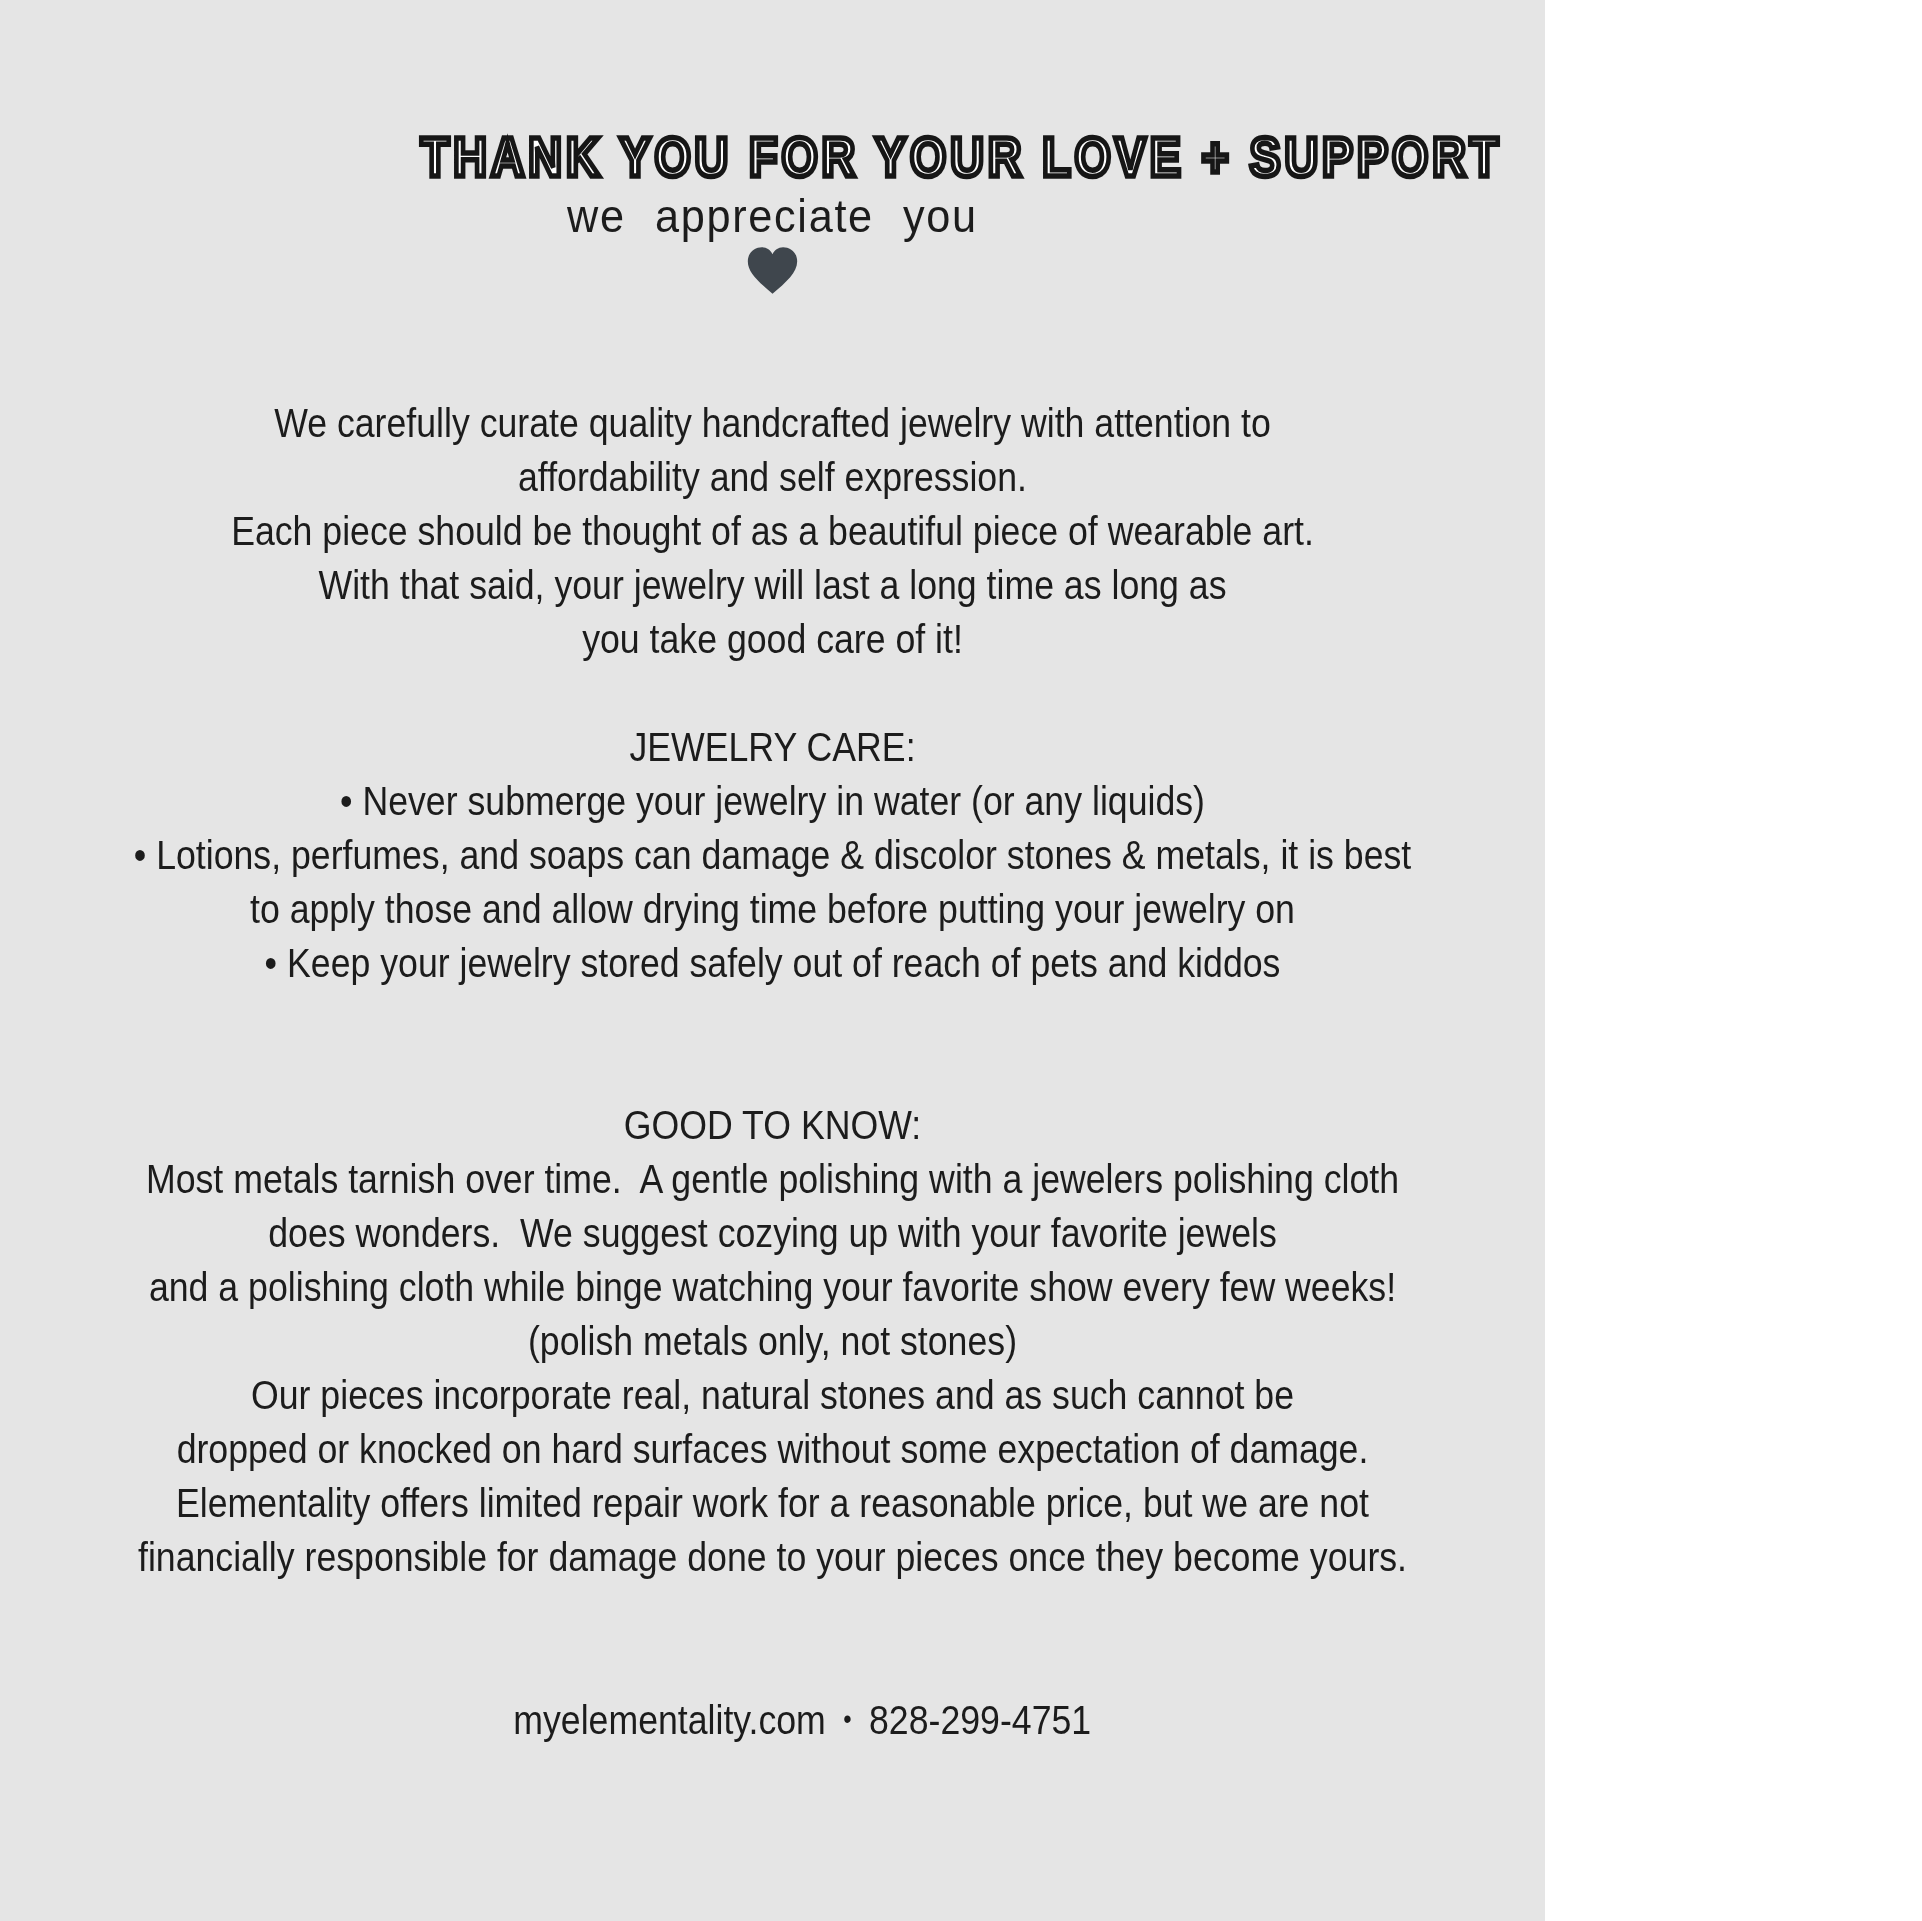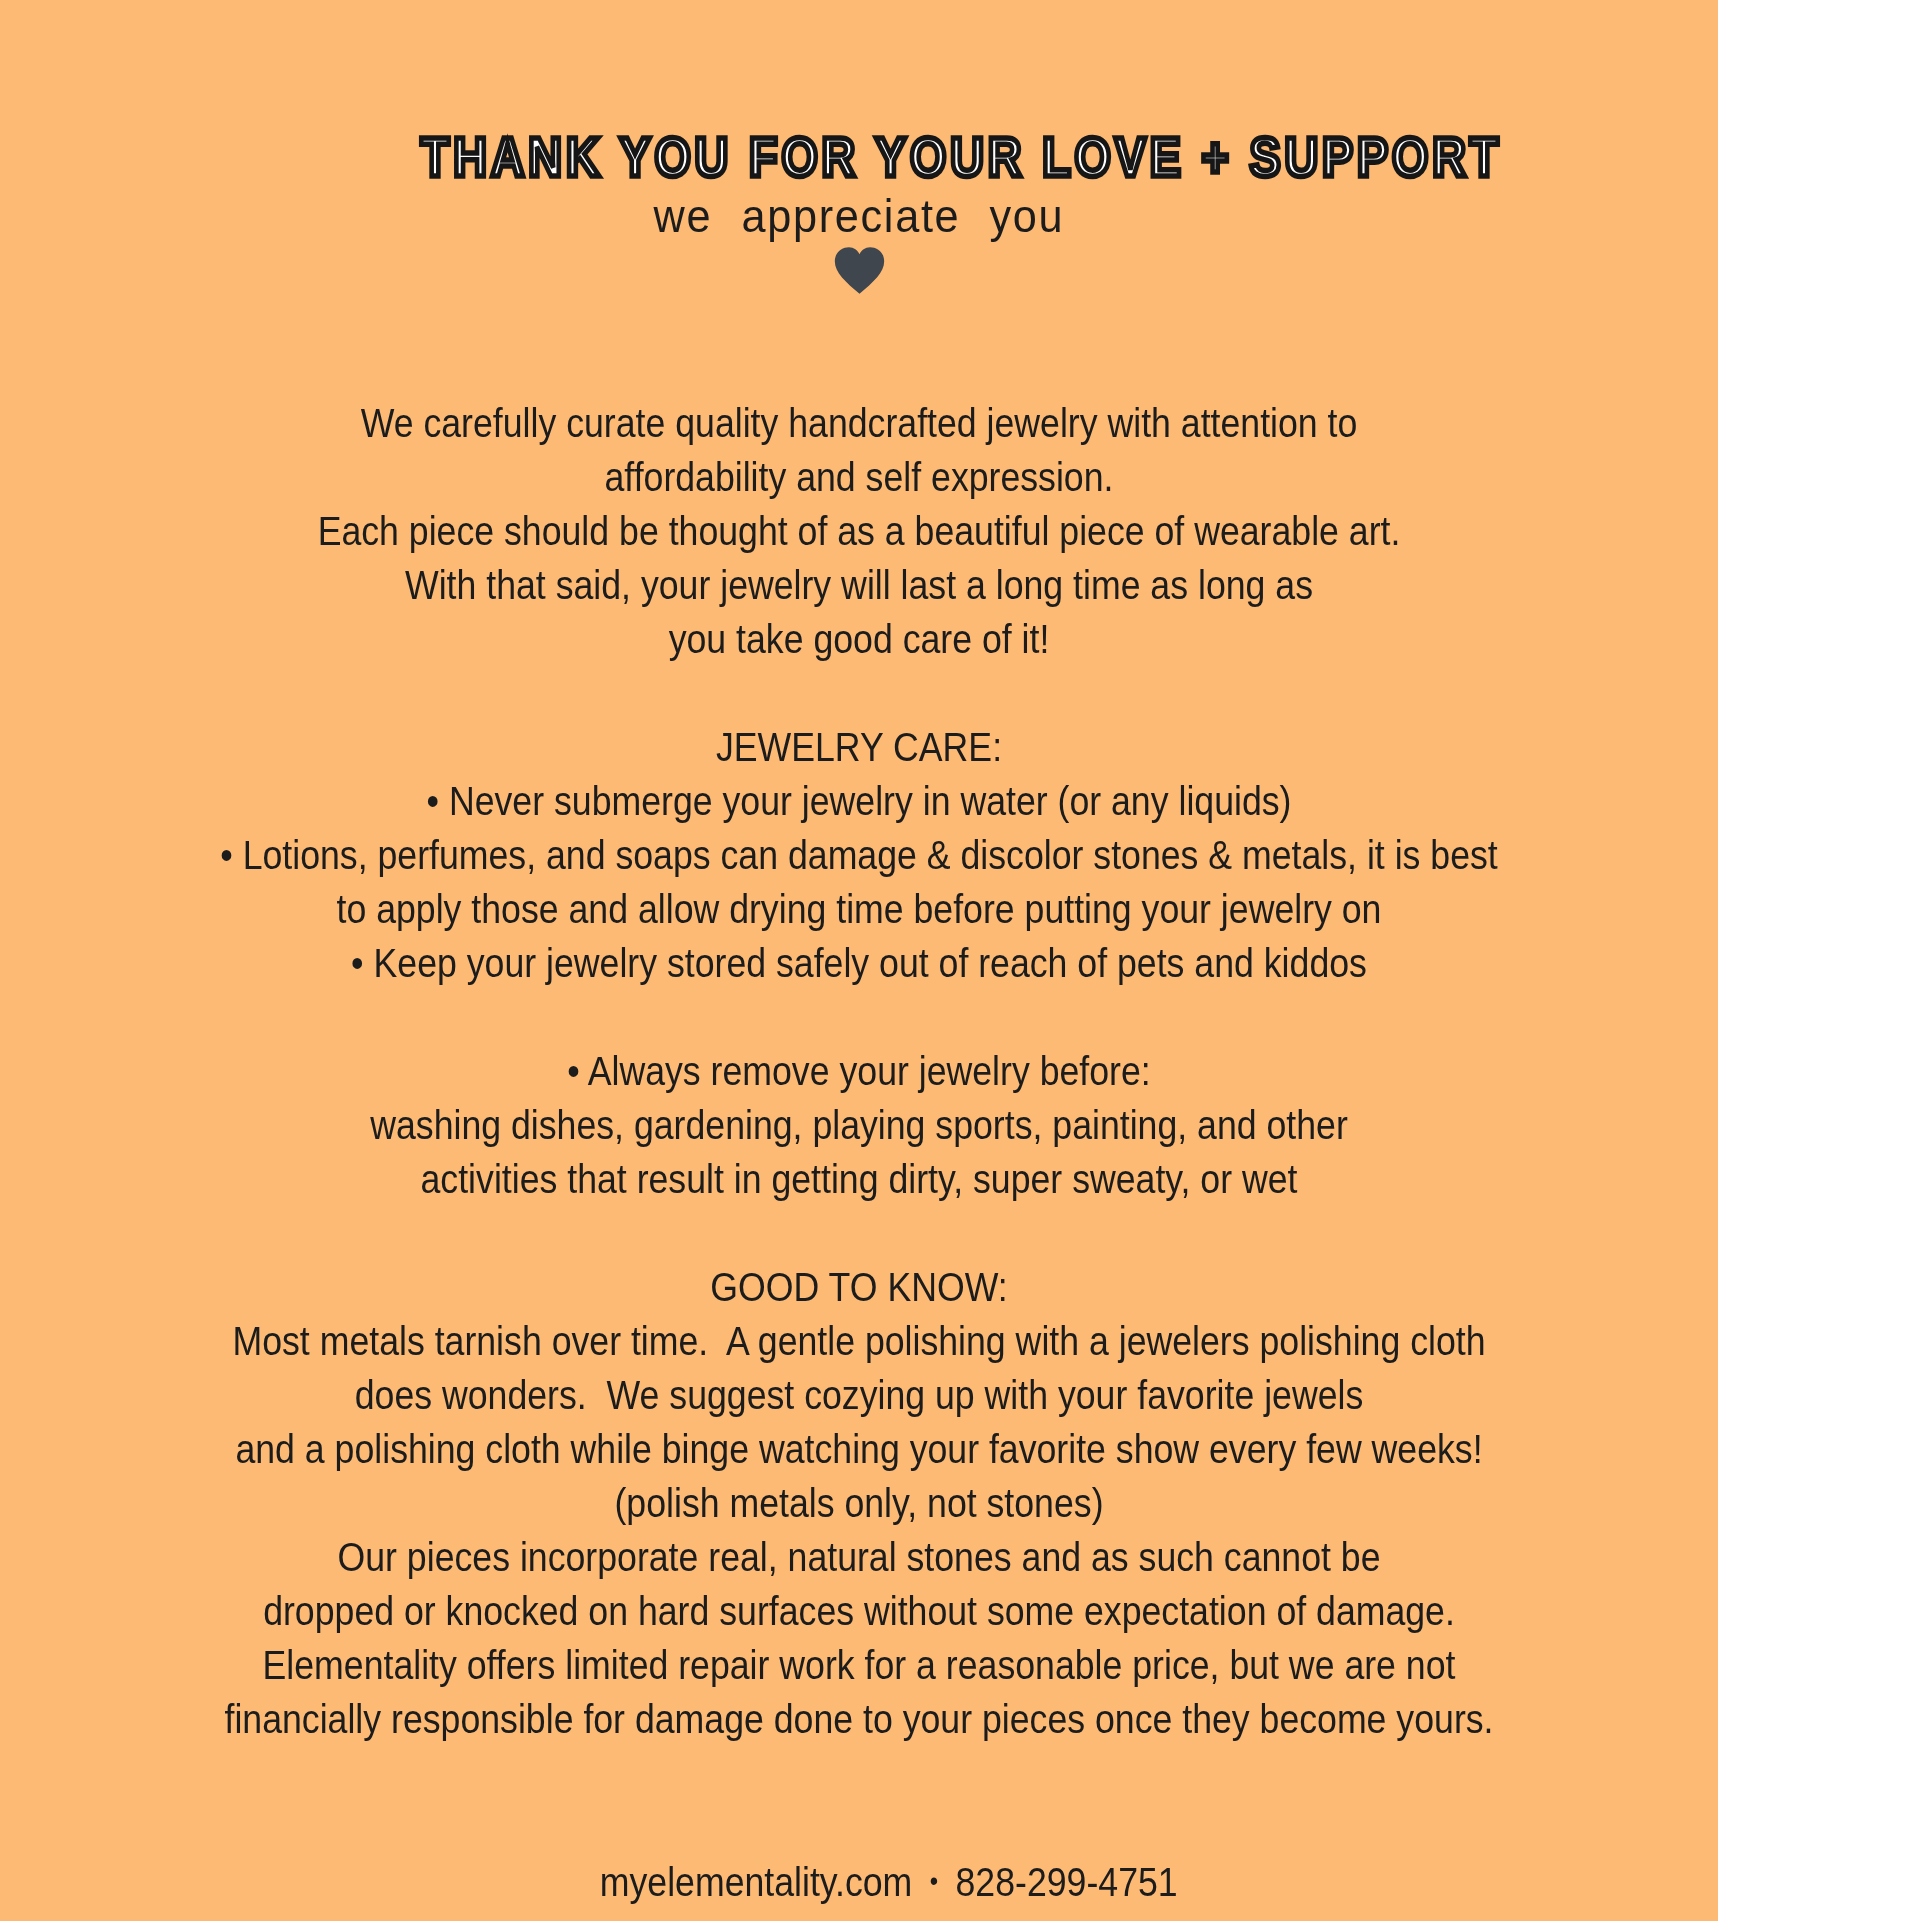--- a/index.html
+++ b/index.html
@@ -1,21 +1,21 @@
 <!DOCTYPE html>
 <html style="font-size:14.7px"><head>
 <meta charset="utf-8">
 <style>
   * { margin: 0; padding: 0; box-sizing: border-box; }
   html, body { background: #ffffff; }
   .page {
     position: relative;
-    width: 1718px;
+    width: 1545px;
     height: 1921px;
-    background: #fdba74;
+    background: #e5e5e5;
     overflow: hidden;
     font-family: "Liberation Sans", sans-serif;
     color: #1c1c1c;
     text-align: center;
   }
   .title-svg { display: block; margin: 119px auto 0 auto; }
   .subtitle {
     font-size: 46px;
     line-height: 48px;
     letter-spacing: 1.8px;
@@ -75,25 +75,20 @@
     <div>
       <div class="line">JEWELRY CARE:</div>
       <div class="line">• Never submerge your jewelry in water (or any liquids)</div>
       <div class="line">• Lotions, perfumes, and soaps can damage &amp; discolor stones &amp; metals, it is best</div>
       <div class="line">to apply those and allow drying time before putting your jewelry on</div>
       <div class="line">• Keep your jewelry stored safely out of reach of pets and kiddos</div>
     </div>
 
     <div class="blank"></div>
 
-    <div>
-      <div class="line">• Always remove your jewelry before:</div>
-      <div class="line">washing dishes, gardening, playing sports, painting, and other</div>
-      <div class="line">activities that result in getting dirty, super sweaty, or wet</div>
-    </div>
 
     <div class="blank"></div>
 
     <div>
       <div class="line">GOOD TO KNOW:</div>
       <div class="line">Most metals tarnish over time.  A gentle polishing with a jewelers polishing cloth</div>
       <div class="line">does wonders.  We suggest cozying up with your favorite jewels</div>
       <div class="line">and a polishing cloth while binge watching your favorite show every few weeks!</div>
       <div class="line">(polish metals only, not stones)</div>
       <div class="line">Our pieces incorporate real, natural stones and as such cannot be</div>

